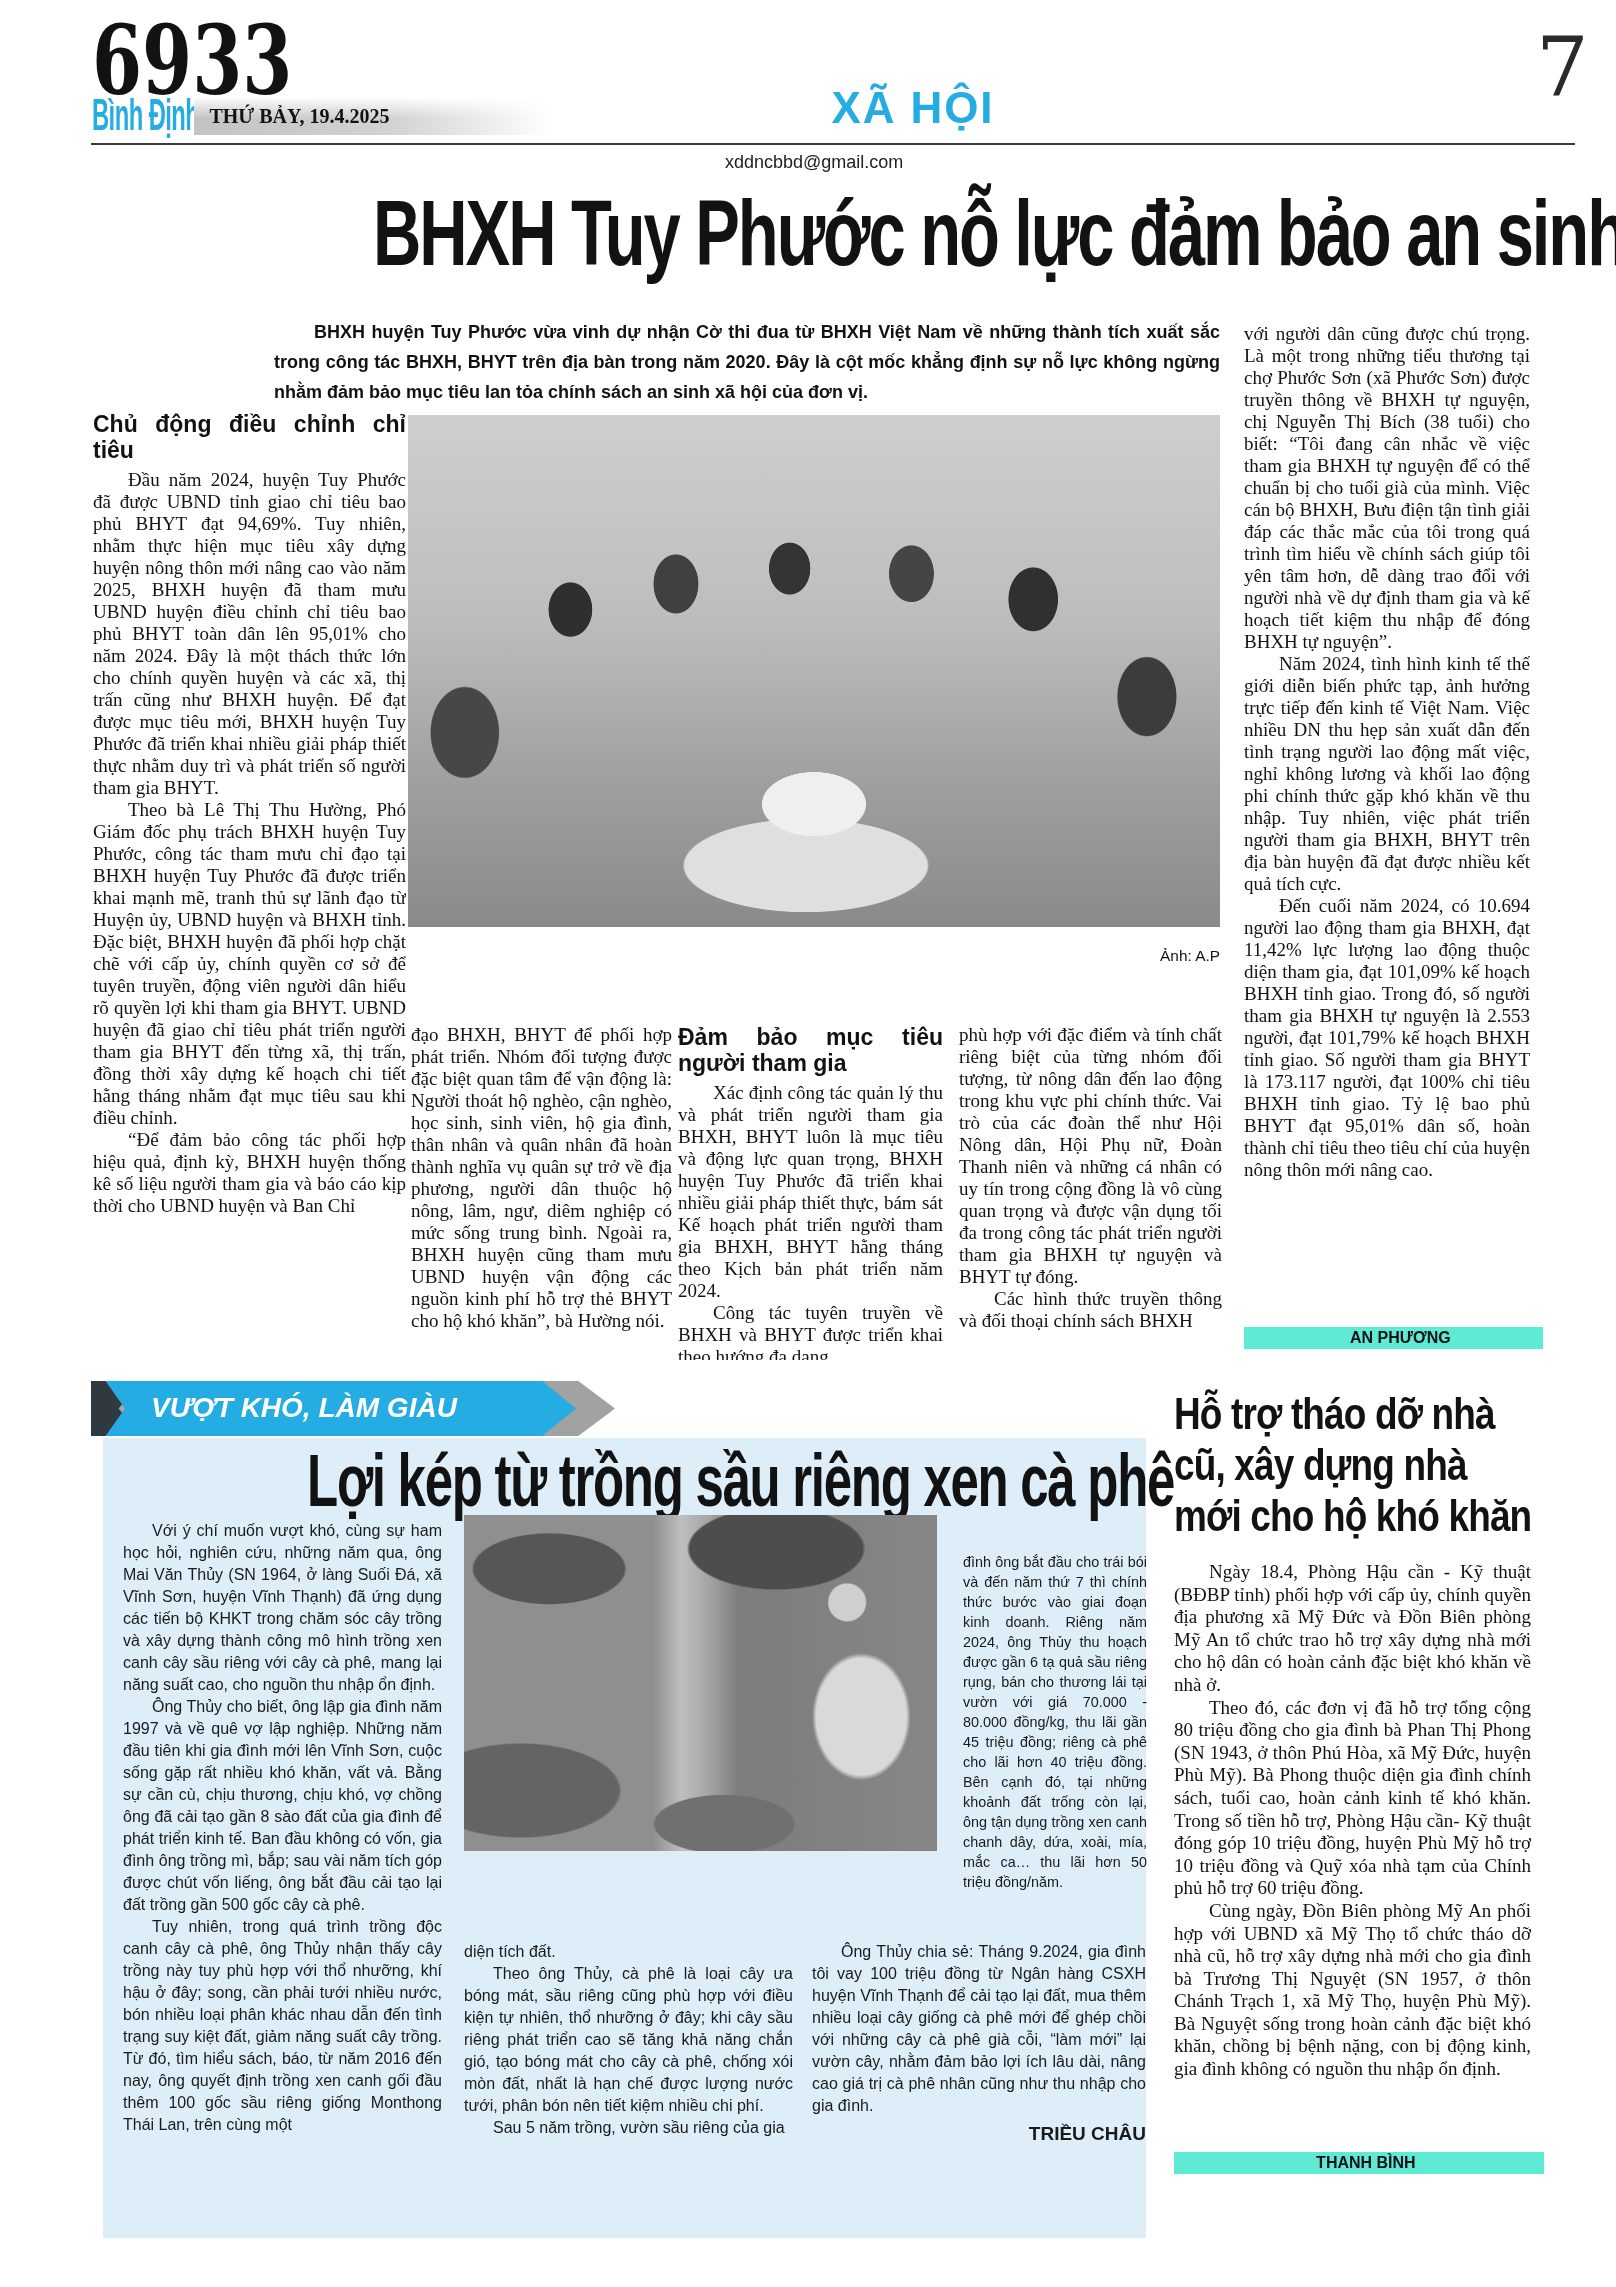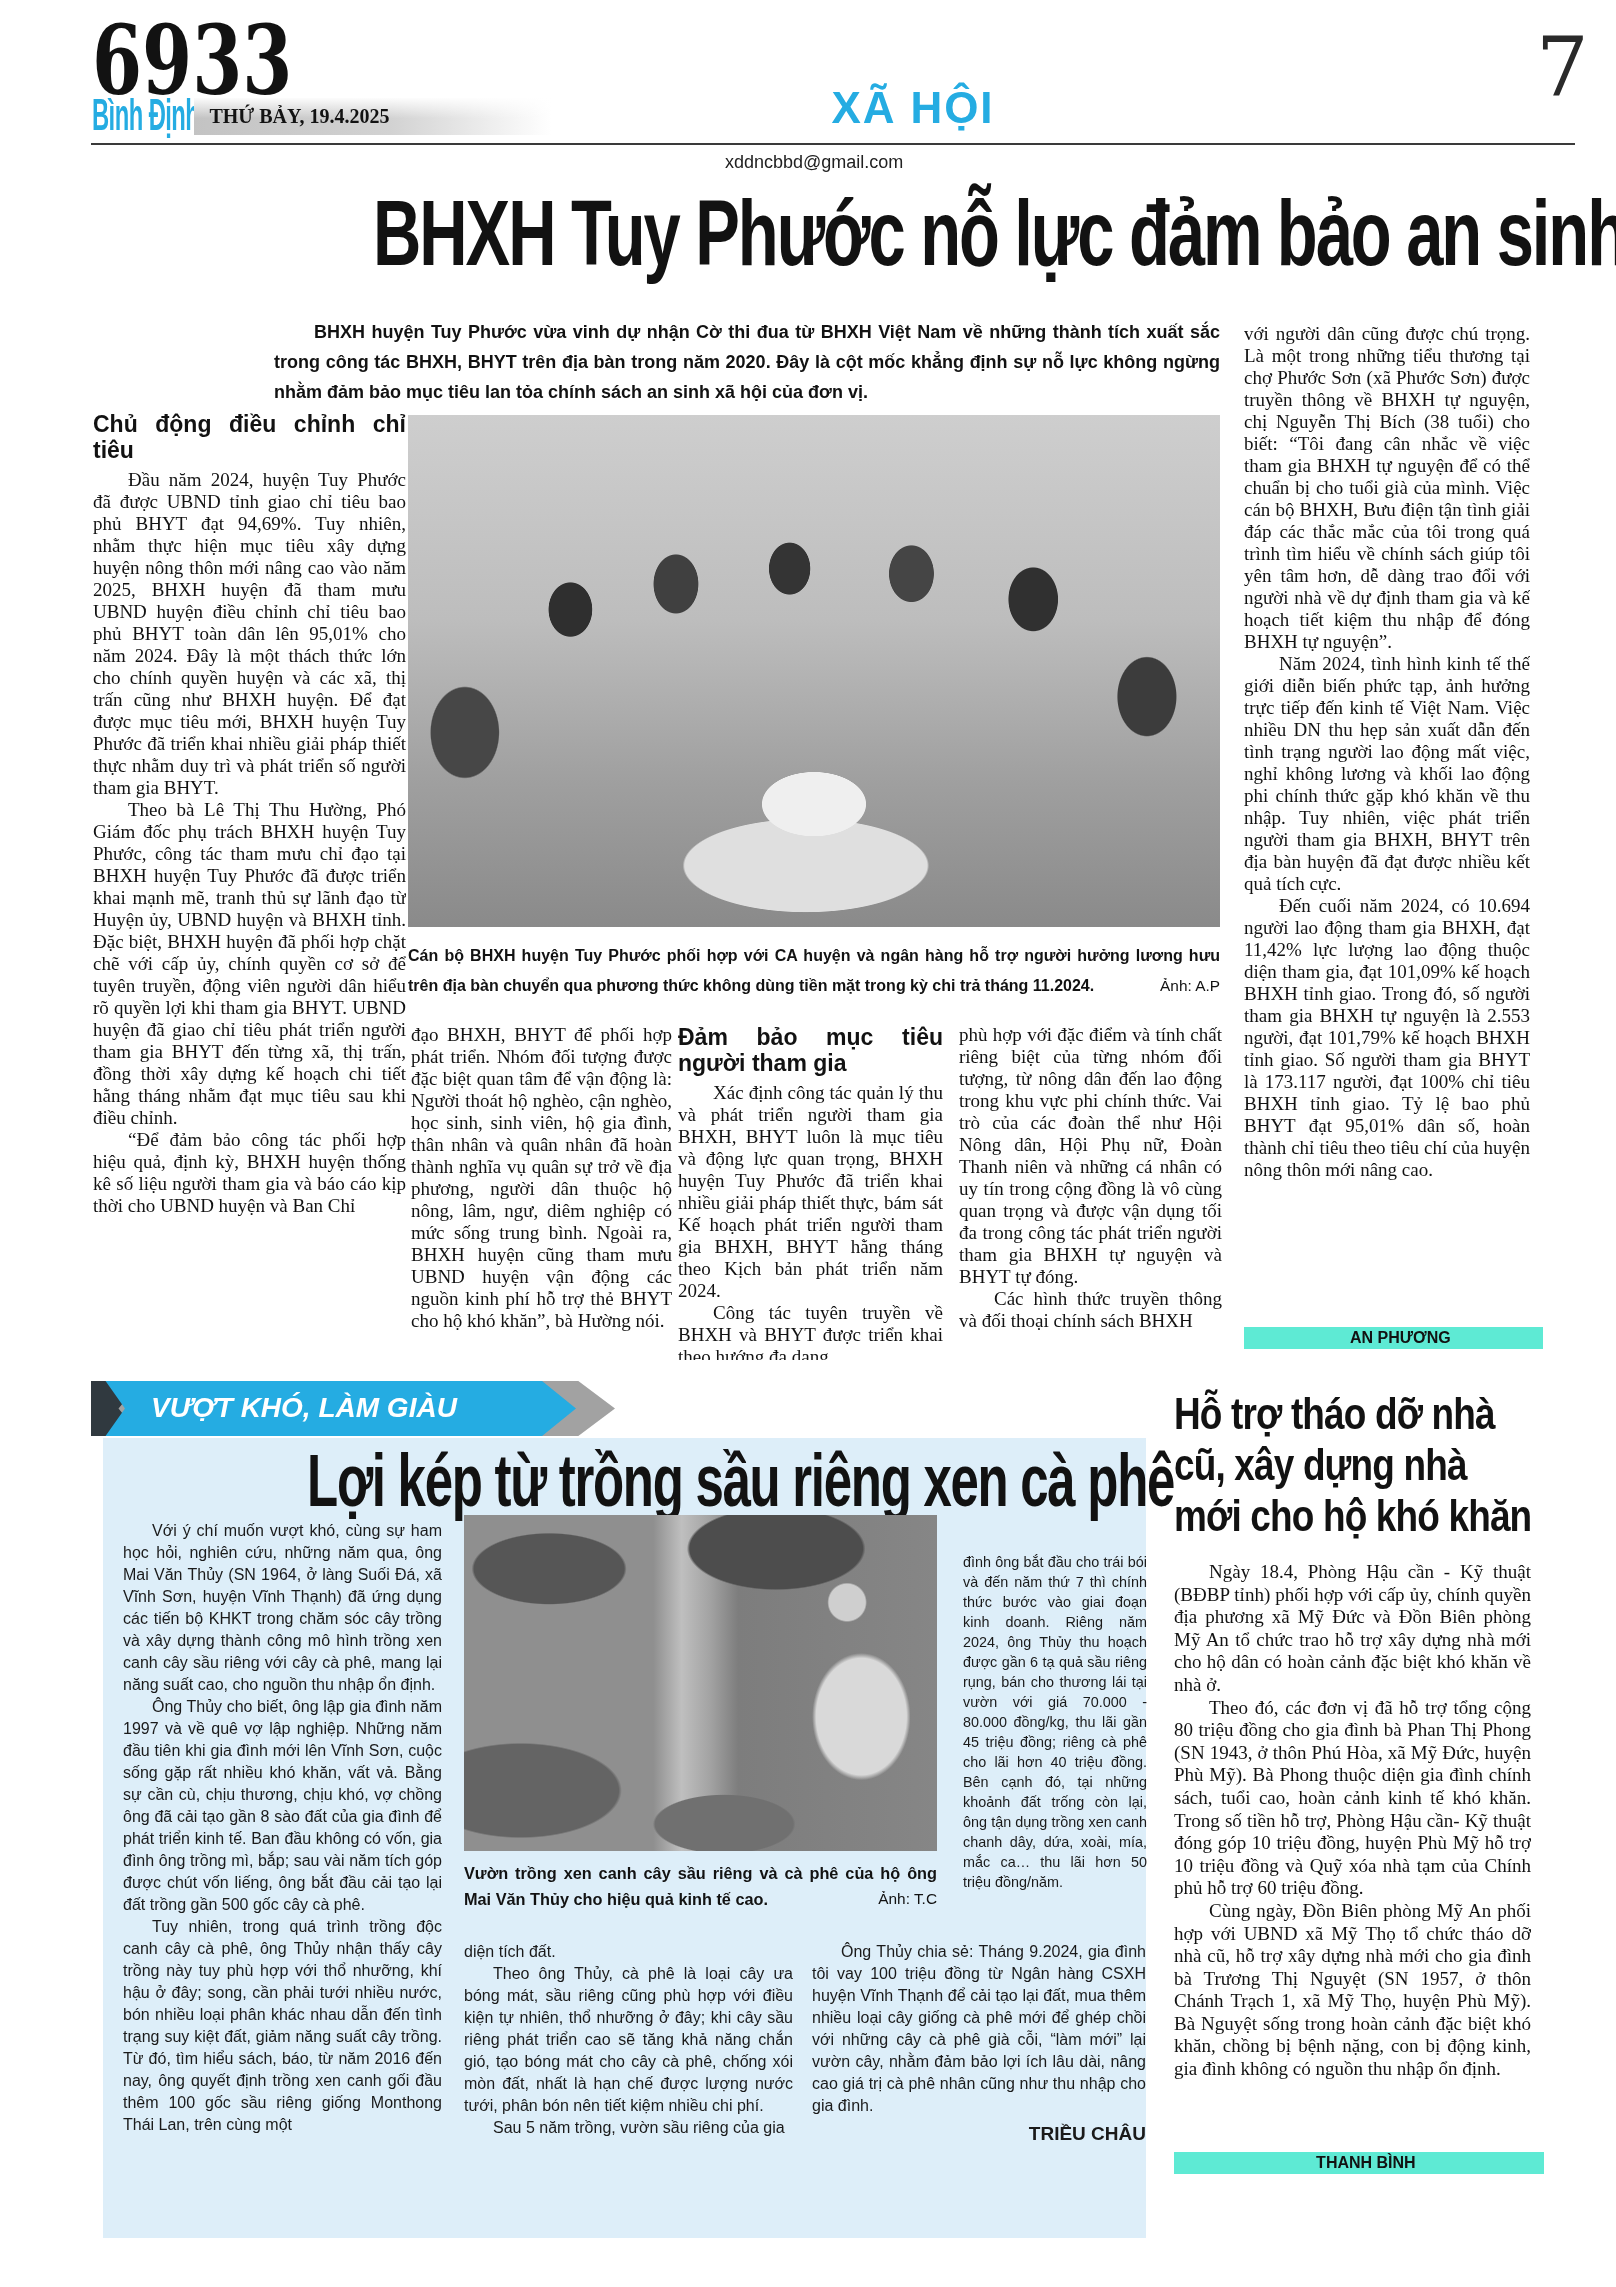--- a/index.html
+++ b/index.html
@@ -123,21 +123,20 @@
   <div class="abs col1 bodytxt jus clip">
     <h2 class="shead">Chủ động điều chỉnh chỉ tiêu</h2>
     <p>Đầu năm 2024, huyện Tuy Phước đã được UBND tỉnh giao chỉ tiêu bao phủ BHYT đạt 94,69%. Tuy nhiên, nhằm thực hiện mục tiêu xây dựng huyện nông thôn mới nâng cao vào năm 2025, BHXH huyện đã tham mưu UBND huyện điều chỉnh chỉ tiêu bao phủ BHYT toàn dân lên 95,01% cho năm 2024. Đây là một thách thức lớn cho chính quyền huyện và các xã, thị trấn cũng như BHXH huyện. Để đạt được mục tiêu mới, BHXH huyện Tuy Phước đã triển khai nhiều giải pháp thiết thực nhằm duy trì và phát triển số người tham gia BHYT.</p>
     <p>Theo bà Lê Thị Thu Hường, Phó Giám đốc phụ trách BHXH huyện Tuy Phước, công tác tham mưu chỉ đạo tại BHXH huyện Tuy Phước đã được triển khai mạnh mẽ, tranh thủ sự lãnh đạo từ Huyện ủy, UBND huyện và BHXH tỉnh. Đặc biệt, BHXH huyện đã phối hợp chặt chẽ với cấp ủy, chính quyền cơ sở để tuyên truyền, động viên người dân hiểu rõ quyền lợi khi tham gia BHYT. UBND huyện đã giao chỉ tiêu phát triển người tham gia BHYT đến từng xã, thị trấn, đồng thời xây dựng kế hoạch chi tiết hằng tháng nhằm đạt mục tiêu sau khi điều chỉnh.</p>
     <p>“Để đảm bảo công tác phối hợp hiệu quả, định kỳ, BHXH huyện thống kê số liệu người tham gia và báo cáo kịp thời cho UBND huyện và Ban Chỉ</p>
   </div>
 
   <div class="abs photo1"></div>
 
   <div class="abs cap1 caption jus">
-    <span>Cán bộ BHXH huyện Tuy Phước phối hợp với CA huyện và ngân hàng hỗ trợ người hưởng lương hưu trên địa bàn chuyển qua phương thức không dùng tiền mặt trong kỳ chi trả tháng 11.2024.</span>
     <span class="credit">Ảnh: A.P</span>
   </div>
 
   <div class="abs colrow col2 bodytxt jus clip">
     <p class="noind">đạo BHXH, BHYT để phối hợp phát triển. Nhóm đối tượng được đặc biệt quan tâm để vận động là: Người thoát hộ nghèo, cận nghèo, học sinh, sinh viên, hộ gia đình, thân nhân và quân nhân đã hoàn thành nghĩa vụ quân sự trở về địa phương, người dân thuộc hộ nông, lâm, ngư, diêm nghiệp có mức sống trung bình. Ngoài ra, BHXH huyện cũng tham mưu UBND huyện vận động các nguồn kinh phí hỗ trợ thẻ BHYT cho hộ khó khăn”, bà Hường nói.</p>
   </div>
 
   <div class="abs colrow col3 bodytxt jus clip">
     <h2 class="shead">Đảm bảo mục tiêu người tham gia</h2>
     <p>Xác định công tác quản lý thu và phát triển người tham gia BHXH, BHYT luôn là mục tiêu và động lực quan trọng, BHXH huyện Tuy Phước đã triển khai nhiều giải pháp thiết thực, bám sát Kế hoạch phát triển người tham gia BHXH, BHYT hằng tháng theo Kịch bản phát triển năm 2024.</p>
@@ -168,24 +167,20 @@
   <div class="abs fheadline"><span class="cond">Lợi kép từ trồng sầu riêng xen cà phê</span></div>
 
   <div class="abs fcol1 ftxt jus clip">
     <p>Với ý chí muốn vượt khó, cùng sự ham học hỏi, nghiên cứu, những năm qua, ông Mai Văn Thủy (SN 1964, ở làng Suối Đá, xã Vĩnh Sơn, huyện Vĩnh Thạnh) đã ứng dụng các tiến bộ KHKT trong chăm sóc cây trồng và xây dựng thành công mô hình trồng xen canh cây sầu riêng với cây cà phê, mang lại năng suất cao, cho nguồn thu nhập ổn định.</p>
     <p>Ông Thủy cho biết, ông lập gia đình năm 1997 và về quê vợ lập nghiệp. Những năm đầu tiên khi gia đình mới lên Vĩnh Sơn, cuộc sống gặp rất nhiều khó khăn, vất vả. Bằng sự cần cù, chịu thương, chịu khó, vợ chồng ông đã cải tạo gần 8 sào đất của gia đình để phát triển kinh tế. Ban đầu không có vốn, gia đình ông trồng mì, bắp; sau vài năm tích góp được chút vốn liếng, ông bắt đầu cải tạo lại đất trồng gần 500 gốc cây cà phê.</p>
     <p>Tuy nhiên, trong quá trình trồng độc canh cây cà phê, ông Thủy nhận thấy cây trồng này tuy phù hợp với thổ nhưỡng, khí hậu ở đây; song, cần phải tưới nhiều nước, bón nhiều loại phân khác nhau dẫn đến tình trạng suy kiệt đất, giảm năng suất cây trồng. Từ đó, tìm hiểu sách, báo, từ năm 2016 đến nay, ông quyết định trồng xen canh gối đầu thêm 100 gốc sầu riêng giống Monthong Thái Lan, trên cùng một</p>
   </div>
 
   <div class="abs photo2"></div>
 
-  <div class="abs fcap caption jus">
-    <span>Vườn trồng xen canh cây sầu riêng và cà phê của hộ ông Mai Văn Thủy cho hiệu quả kinh tế cao.</span>
-    <span class="credit">Ảnh: T.C</span>
-  </div>
 
   <div class="abs fnarrow ftxt jus clip">
     <p class="noind">đình ông bắt đầu cho trái bói và đến năm thứ 7 thì chính thức bước vào giai đoạn kinh doanh. Riêng năm 2024, ông Thủy thu hoạch được gần 6 tạ quả sầu riêng rụng, bán cho thương lái tại vườn với giá 70.000 - 80.000 đồng/kg, thu lãi gần 45 triệu đồng; riêng cà phê cho lãi hơn 40 triệu đồng. Bên cạnh đó, tại những khoảnh đất trống còn lại, ông tận dụng trồng xen canh chanh dây, dứa, xoài, mía, mắc ca… thu lãi hơn 50 triệu đồng/năm.</p>
   </div>
 
   <div class="abs fcolA ftxt jus clip">
     <p class="noind">diện tích đất.</p>
     <p>Theo ông Thủy, cà phê là loại cây ưa bóng mát, sầu riêng cũng phù hợp với điều kiện tự nhiên, thổ nhưỡng ở đây; khi cây sầu riêng phát triển cao sẽ tăng khả năng chắn gió, tạo bóng mát cho cây cà phê, chống xói mòn đất, nhất là hạn chế được lượng nước tưới, phân bón nên tiết kiệm nhiều chi phí.</p>
     <p>Sau 5 năm trồng, vườn sầu riêng của gia</p>
   </div>

